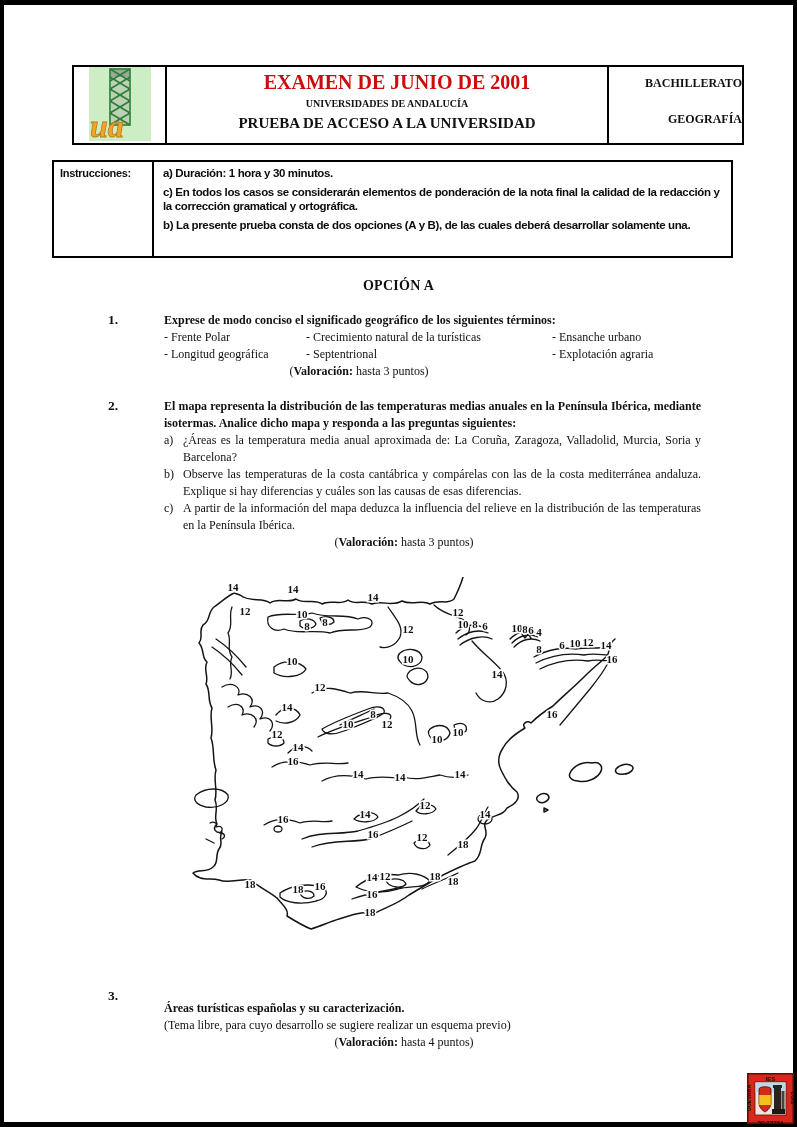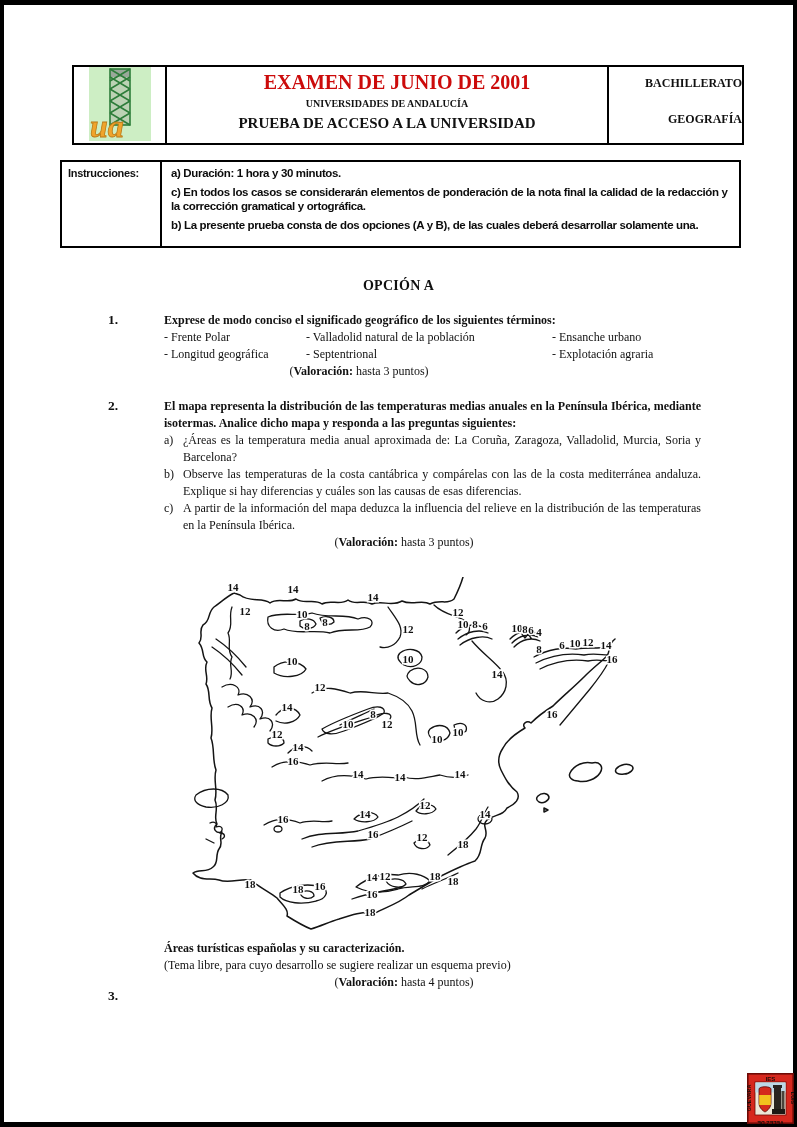--- a/index.html
+++ b/index.html
@@ -14,21 +14,21 @@
   .logo-cell{width:93px;border-right:2px solid #000;display:flex;align-items:flex-start;justify-content:center;box-sizing:border-box;}
   .title-cell{flex:1;border-right:2px solid #000;text-align:center;padding-top:4px;box-sizing:border-box;}
   .subject-cell{width:133px;text-align:right;padding-top:9px;box-sizing:border-box;}
   .main-title{font-size:20px;font-weight:bold;color:#cc0b0b;line-height:23px;padding-left:20px;}
   .sub1{font-size:10px;font-weight:bold;line-height:19px;}
   .sub2{font-size:15px;font-weight:bold;line-height:21px;}
   .subject-cell .line1{font-size:12px;font-weight:bold;}
   .subject-cell .line2{font-size:12px;font-weight:bold;margin-top:21px;}
 
   
-  .instr-table{left:56px;top:155px;width:681px;height:88px;border:2px solid #000;
+  .instr-table{left:48px;top:155px;width:681px;height:98px;border:2px solid #000;
                display:flex;box-sizing:border-box;
                font-family:"Liberation Sans", sans-serif;}
   .instr-label{width:100px;border-right:2px solid #000;box-sizing:border-box;
                font-size:11px;font-weight:bold;padding:5px 0 0 6px;letter-spacing:-0.3px;}
   .instr-body{flex:1;padding:4px 8px 0 9px;}
   .instr-item{font-size:11.5px;font-weight:bold;line-height:14px;letter-spacing:-0.35px;
               margin-bottom:5px;color:#0c0c0c;}
 
   .opcion{left:0;top:273px;width:789px;text-align:center;font-size:14px;font-weight:bold;letter-spacing:0.3px;}
 
@@ -100,21 +100,21 @@
     </div>
   </div>
 
   <div class="abs opcion">OPCIÓN A</div>
 
   <div class="abs qnum" style="left:104px;top:307px;">1.</div>
   <div class="abs qblock" style="left:160px;top:307px;">
     <div class="qtitle">Exprese de modo conciso el significado geográfico de los siguientes términos:</div>
     <div class="terms-row">
       <span class="c1">- Frente Polar</span>
-      <span class="c2">- Valladolid natural de la población</span>
+      <span class="c2">- Crecimiento natural de la turísticas</span>
       <span class="c3">- Ensanche urbano</span>
     </div>
     <div class="terms-row">
       <span class="c1">- Longitud geográfica</span>
       <span class="c2">- Septentrional</span>
       <span class="c3">- Explotación agraria</span>
     </div>
     <div class="valor" style="width:390px;"><span>(</span><b>Valoración:</b><span> hasta 3 puntos)</span></div>
   </div>
 
@@ -236,21 +236,21 @@
             <text x="213" y="303" class="iso-label">12</text>
             <text x="263" y="303" class="iso-label">18</text>
             <text x="281" y="308" class="iso-label">18</text>
             <text x="200" y="321" class="iso-label">16</text>
             <text x="198" y="339" class="iso-label">18</text>
           </g>
     </svg>
   </div>
 
   <div class="abs qnum" style="left:104px;top:983px;">3.</div>
-  <div class="abs qblock" style="left:160px;top:935px;">
+  <div class="abs qblock" style="left:160px;top:995px;">
     <div class="qtitle">Áreas turísticas españolas y su caracterización.</div>
     <div>(Tema libre, para cuyo desarrollo se sugiere realizar un esquema previo)</div>
     <div class="valor" style="width:480px;"><span>(</span><b>Valoración:</b><span> hasta 4 puntos)</span></div>
   </div>
 
   <svg class="abs stamp" viewBox="0 0 47 51">
     <rect x="0.8" y="0.8" width="45.4" height="49.4" fill="#d6281e" stroke="#6e0a06" stroke-width="1.6"></rect>
     <rect x="8" y="9" width="31" height="33" fill="#ece7d8" stroke="#6e0a06" stroke-width="0.8"></rect>
     <rect x="8.5" y="9.5" width="30" height="10" fill="#bcd8e6"></rect>
     <g>

